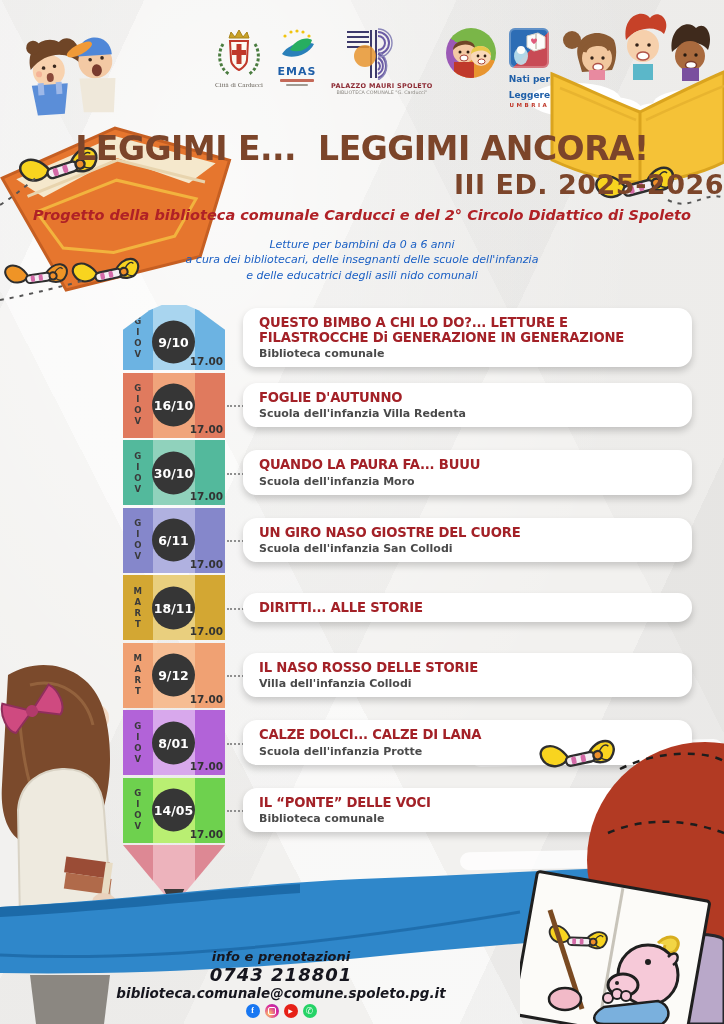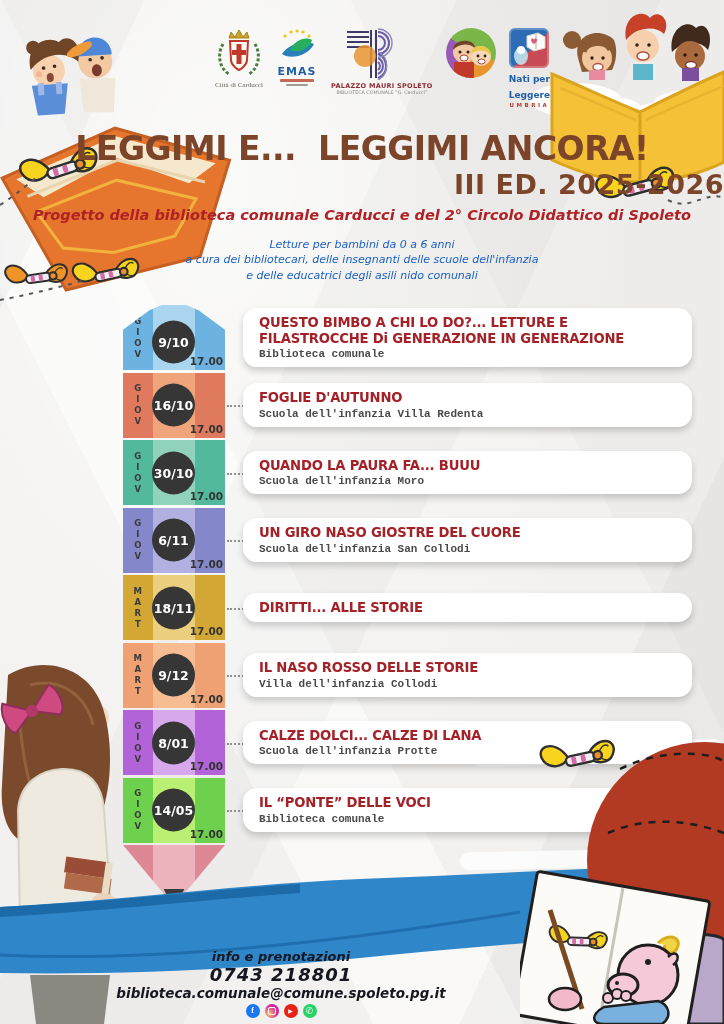--- a/index.html
+++ b/index.html
@@ -65,21 +65,21 @@
     clip-path:polygon(0 0,100% 0,59% 100%,41% 100%);}
   .tip .lead{position:absolute;left:39%;top:44px;width:22%;height:16px;background:#3c3a3a;
     clip-path:polygon(4% 0,96% 0,62% 100%,38% 100%);}
 
   
   .cards{position:absolute;left:243px;top:305px;width:449px;display:flex;flex-direction:column;gap:2.5px;z-index:4;}
   .cardrow{height:65px;display:flex;align-items:center;}
   .card{width:100%;background:#fff;border-radius:14px;box-shadow:0 4px 7px rgba(0,0,0,0.18);
     padding:7px 16px;box-sizing:border-box;}
   .card-title{font-size:13.2px;font-weight:800;color:#a32127;line-height:1.16;letter-spacing:-0.2px;}
-  .card-loc{font-size:11px;font-weight:700;color:#4a4a4a;margin-top:2px;font-family:Liberation Mono, monospace;}
+  .card-loc{font-size:11px;font-weight:700;color:#4a4a4a;margin-top:2px;}
 
   
   .girl{position:absolute;left:0;top:663px;width:130px;height:361px;z-index:4;}
   svg.ribbon{position:absolute;left:0;top:840px;width:724px;height:170px;z-index:5;}
   .stack{position:absolute;left:548px;top:922px;width:176px;height:102px;z-index:6;}
   .mother{position:absolute;left:520px;top:735px;width:204px;height:289px;z-index:7;}
 
   
   .contact{position:absolute;left:96px;top:949px;width:370px;text-align:center;z-index:6;
     color:#16161e;font-style:italic;}

